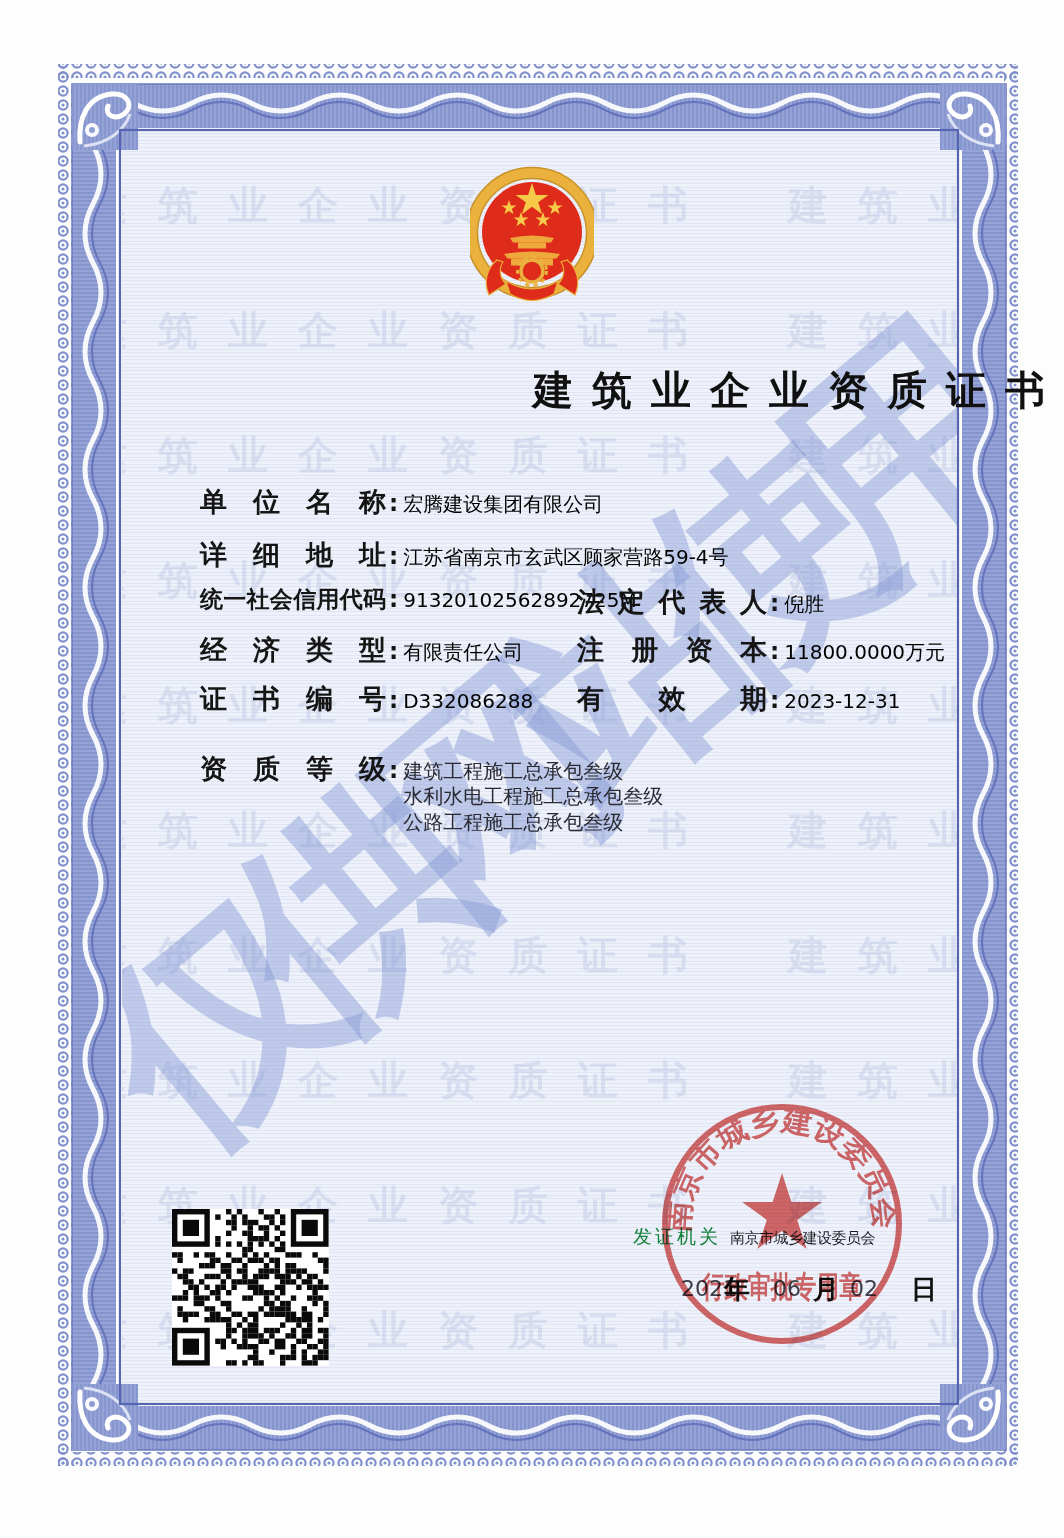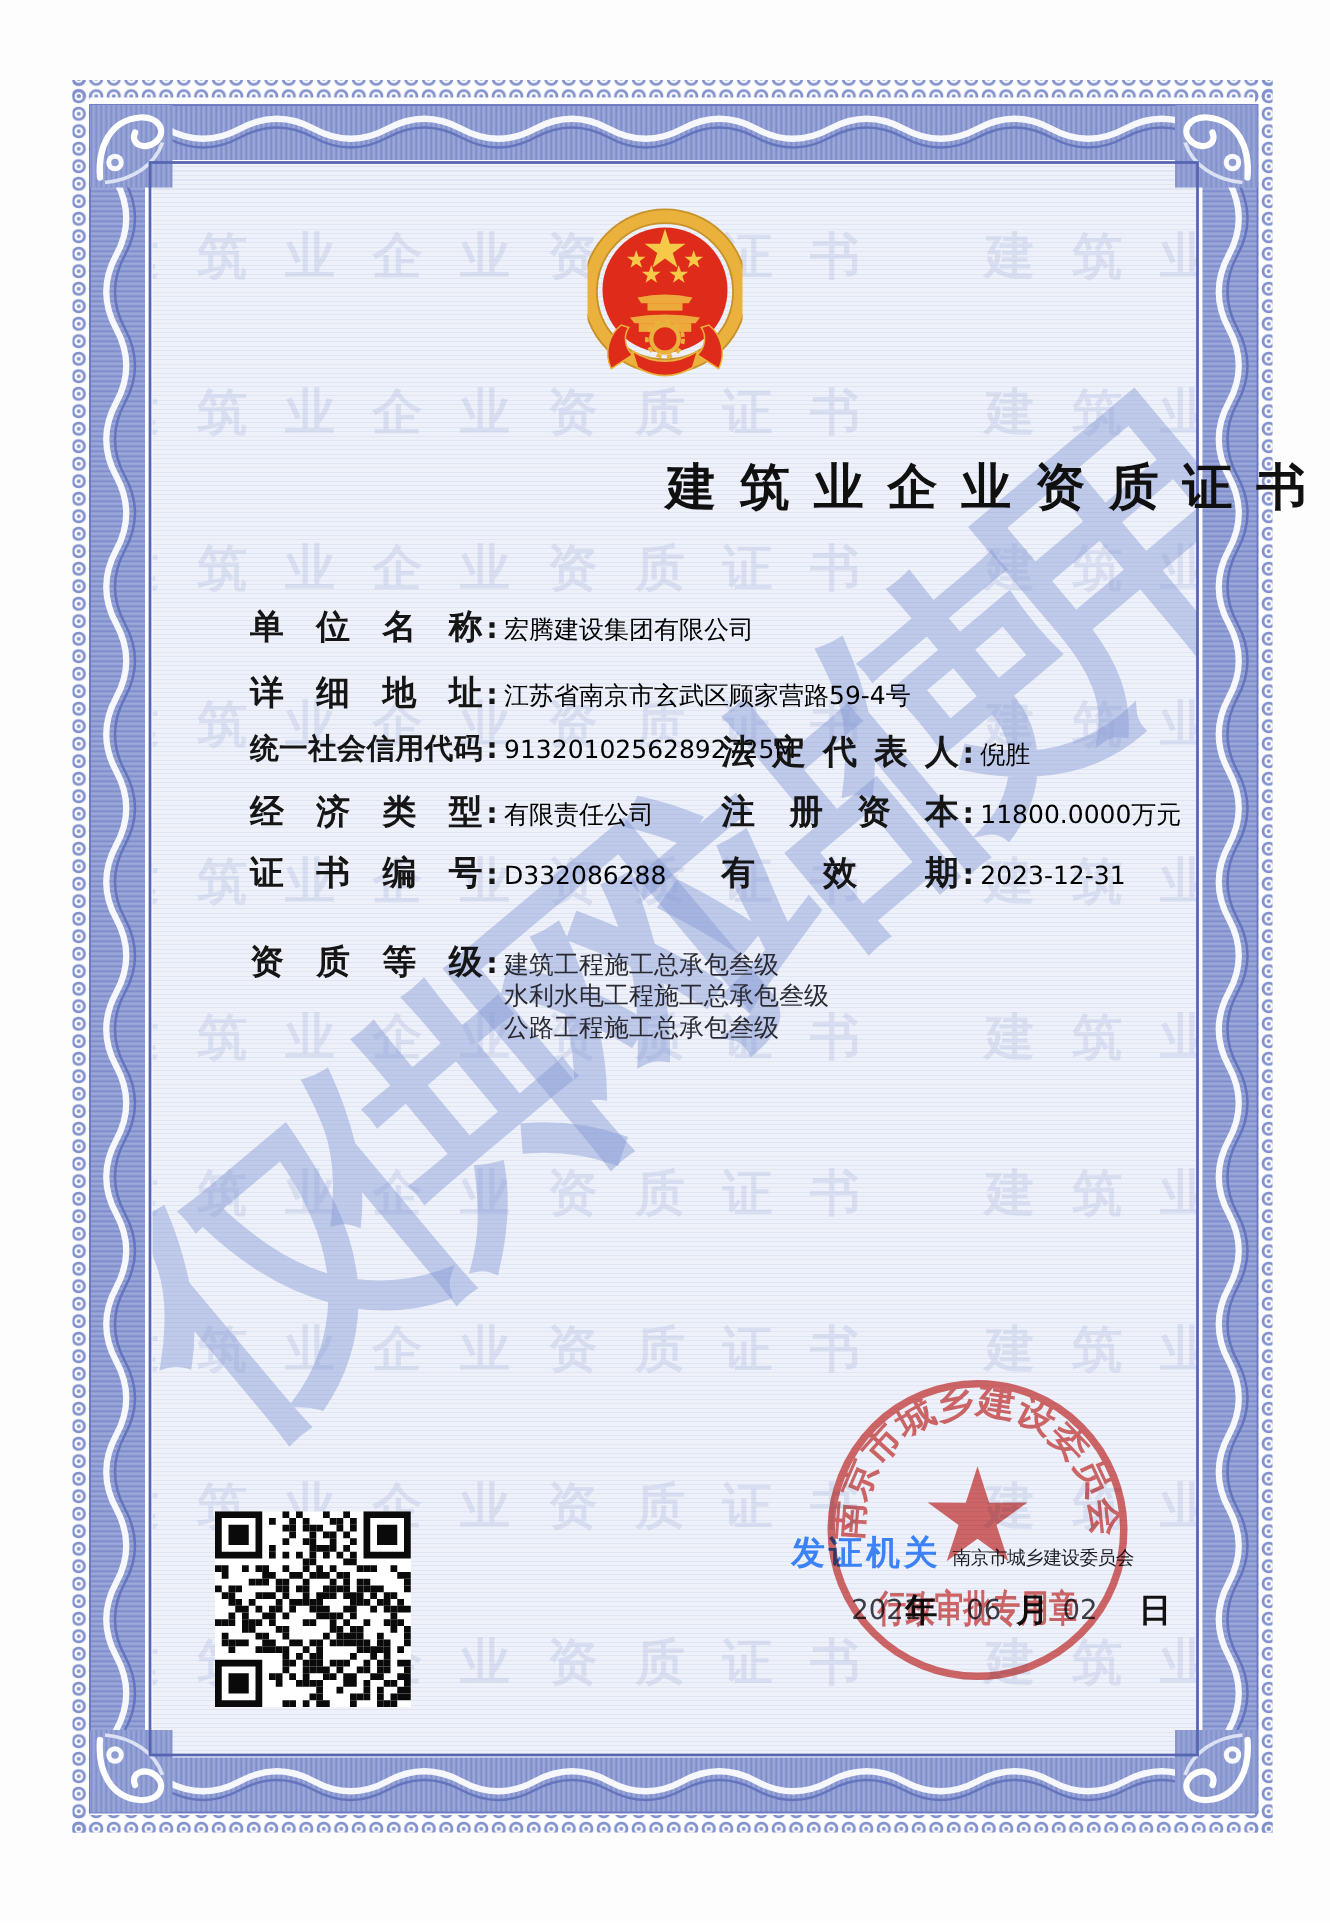--- a/index.html
+++ b/index.html
@@ -33,21 +33,21 @@
   .fright .flabel{width:190px;}
   .flabel.tight{font-size:23px;}
   .colon{font-weight:bold;font-size:23px;color:#151515;margin:0 5px 0 3px;flex:none;}
   .fvalue{font-size:20px;color:#000000;white-space:nowrap;}
   .quals{font-size:20px;color:#2a2a33;line-height:25.3px;margin-top:28px;}
   .quals div{white-space:nowrap;}
 
   .qr{position:absolute;left:172px;top:1209px;z-index:4;}
 
   .issuer-row{position:absolute;left:633px;top:1224px;display:flex;align-items:baseline;z-index:4;}
-  .issuer-label{font-size:27px;font-weight:bold;color:#3b82f6;letter-spacing:3px;white-space:nowrap;}
+  .issuer-label{font-size:19px;font-weight:normal;color:#15803d;letter-spacing:3px;white-space:nowrap;}
   .issuer-value{font-size:15px;color:#1c1c22;margin-left:9px;letter-spacing:-0.5px;white-space:nowrap;}
 
   .date-row{position:absolute;left:660px;top:1274px;width:290px;height:34px;z-index:4;}
   .date-row span{position:absolute;top:0;line-height:30px;}
   .d-num{font-size:22px;color:#3c3c44;}
   .d-unit{font-size:26px;font-weight:bold;color:#111;}
   .d-year{left:21px;}  .d-yu{left:64px;}
   .d-month{left:113px;} .d-mu{left:153px;}
   .d-day{left:190px;}  .d-du{left:251px;}
 

